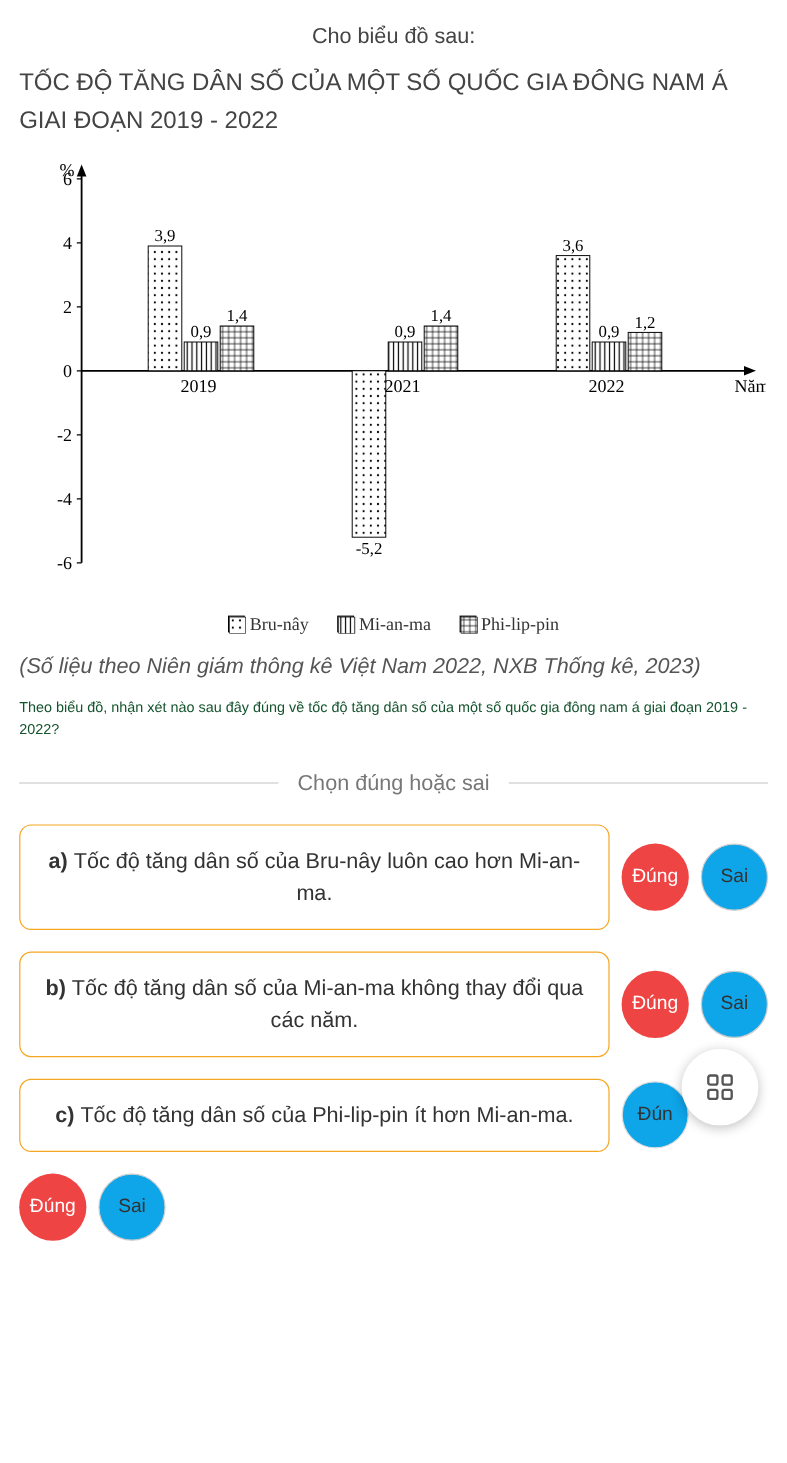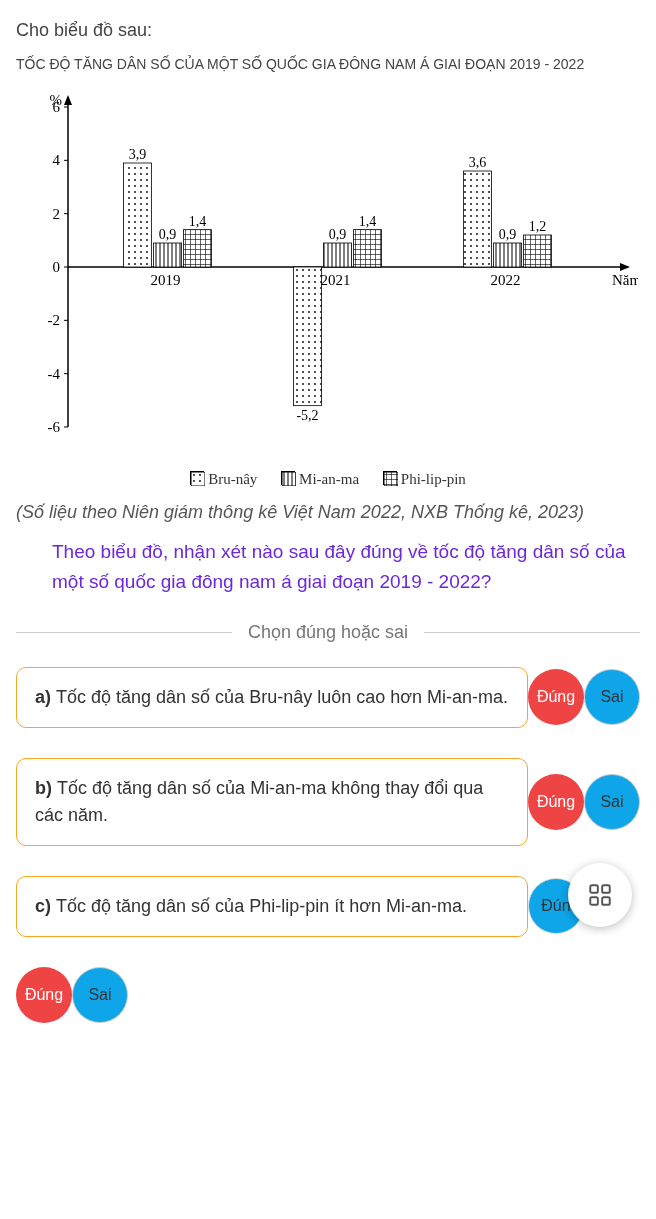--- a/index.html
+++ b/index.html
@@ -1,29 +1,29 @@
 <!DOCTYPE html>
 <html><head>
 <meta charset="utf-8">
 <style>
   * { box-sizing: border-box; margin: 0; padding: 0; }
   body { font-family: Arial, sans-serif; background: #fff; color: #333; width: 656px; padding: 16px; }
-  .question-text { font-size: 18px; line-height: 1.6; color: #444; margin-bottom: 8px; }
-  .chart-title { font-size: 14px; line-height: 1.6; color: #444; margin-bottom: 12px; }
+  .question-text { font-size: 18px; line-height: 1.6; color: #444; margin-bottom: 8px; text-align: center; }
+  .chart-title { font-size: 20px; line-height: 1.6; color: #444; margin-bottom: 12px; }
   .chart-wrap { position: relative; width: 620px; height: 380px; margin: 0 auto 8px; }
   .chart-svg { display: block; }
   .legend-row { text-align: center; font-family: 'Times New Roman', serif; font-size: 15px; margin-top: -4px; margin-bottom: 8px; }
   .legend-item { display: inline-flex; align-items: flex-start; margin: 0 10px; }
   .legend-sw { width: 14px; height: 14px; border: 1px solid #000; margin-right: 4px; display: inline-block; }
   .source-note { font-style: italic; font-size: 18px; color: #555; line-height: 1.6; margin-bottom: 10px; }
-  .followup { font-size: 19px; line-height: 1.6; color: #6d28d9; margin-bottom: 24px; margin-left: 36px; }
+  .followup { font-size: 12px; line-height: 1.6; color: #14532d; margin-bottom: 24px; }
   .divider-row { display: flex; align-items: center; margin: 20px 0 24px; justify-content: space-between; }
   .divider-line { flex: 1; height: 1px; background: #ccc; }
   .divider-label { padding: 0 16px; color: #777; font-size: 18px; }
-  .opt-row { display: flex; align-items: center; margin-bottom: 30px; }
+  .opt-row { display: flex; align-items: center; gap: 10px; margin-bottom: 18px; text-align: center; }
   .opt-box { flex: 1; border: 1.5px solid #f5a623; border-radius: 10px; padding: 16px 18px; font-size: 18px; color: #333; line-height: 1.5; }
   .opt-box b { font-weight: bold; }
   .btn-circ { width: 56px; height: 56px; border-radius: 50%; display: flex; align-items: center; justify-content: center; font-size: 16px; font-weight: 500; cursor: pointer; }
   .btn-true { background: #ef4444; color: #fff; border: none; }
   .btn-false { background: #0ea5e9; color: #333; border: 1.5px solid #ccc; }
   .fab { position: absolute; right: 8px; bottom: 96px; width: 64px; height: 64px; border-radius: 50%; background: #fff; box-shadow: 0 2px 10px rgba(0,0,0,0.25); display: flex; align-items: center; justify-content: center; }
   .options-block { position: relative; }
 </style>
 </head>
 <body>

